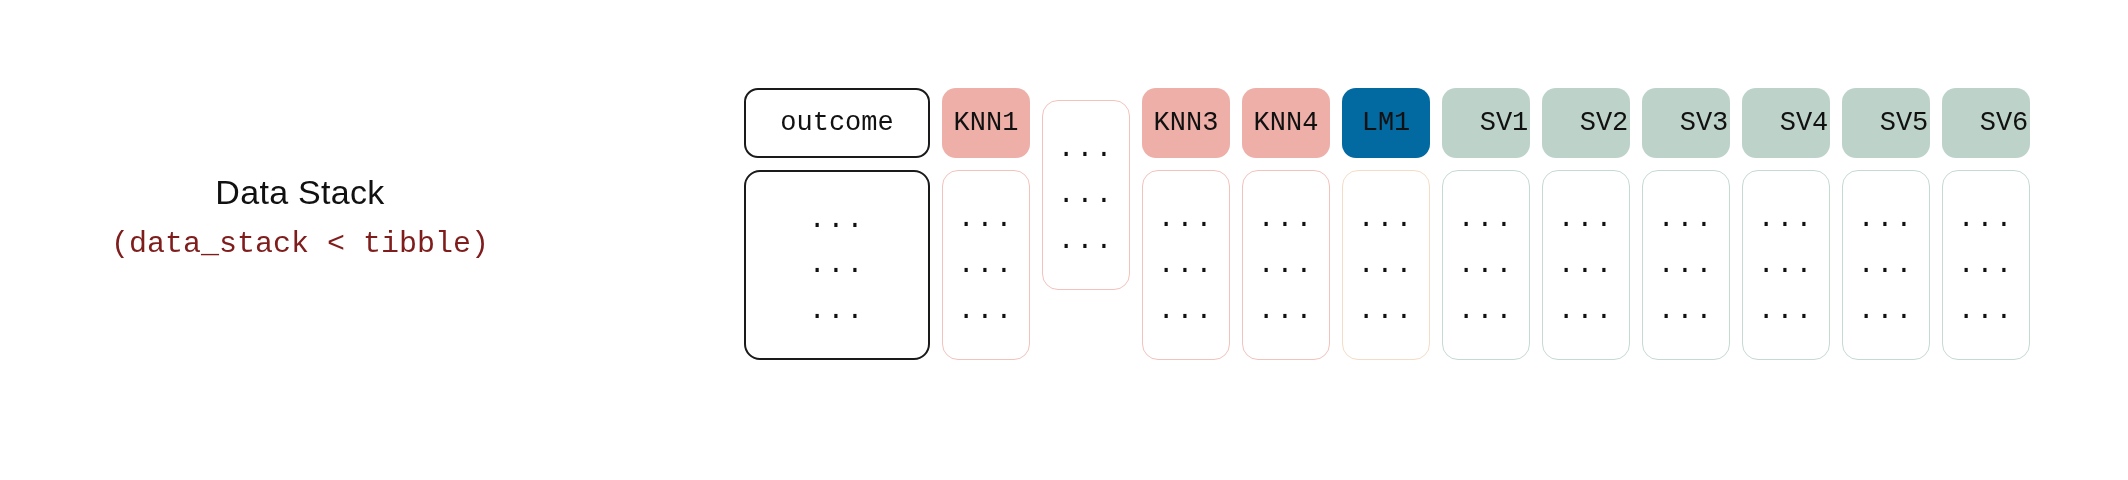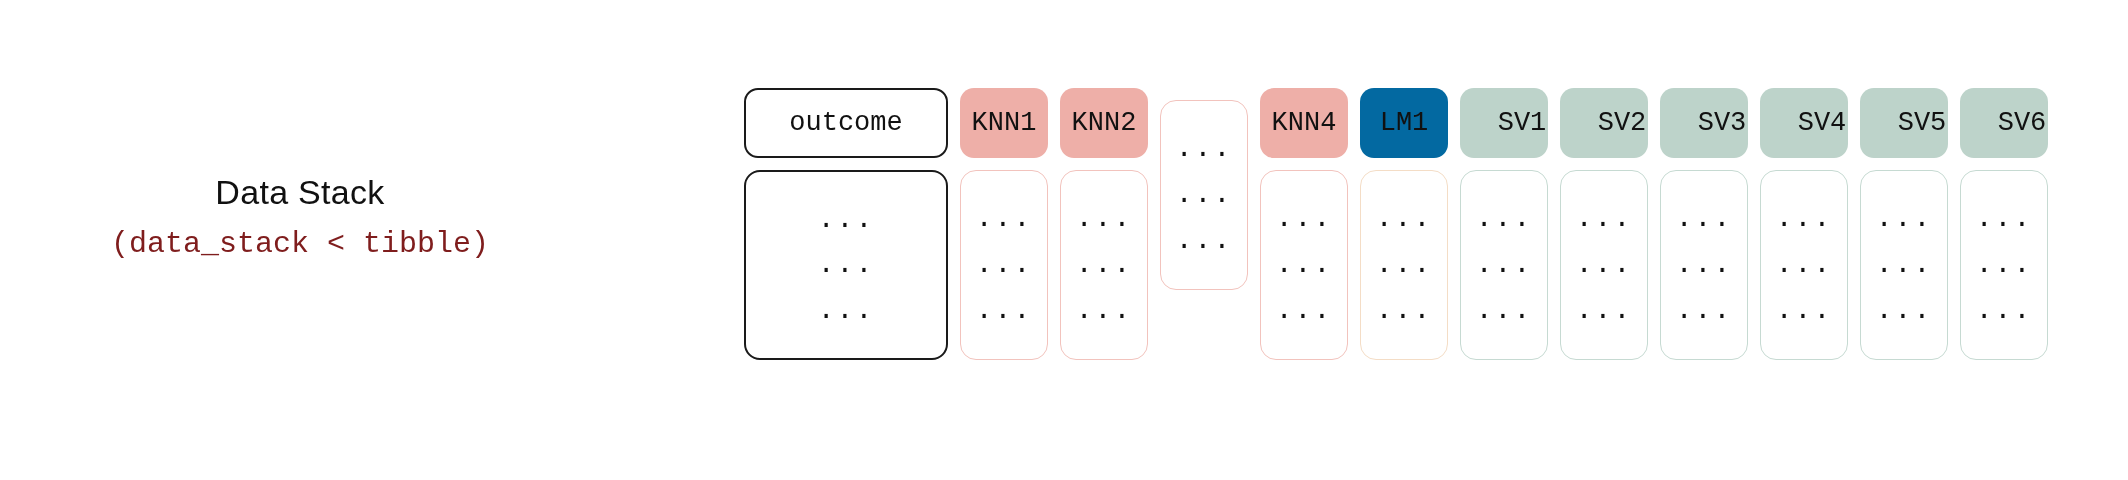--- a/index.html
+++ b/index.html
@@ -57,21 +57,21 @@
     align-items: flex-start;
   }
   .column {
     display: flex;
     flex-direction: column;
     align-items: stretch;
     margin-right: 12px;
   }
   .column:last-child { margin-right: 0; }
 
-  .col-outcome { width: 204px; }
+  .col-outcome { width: 186px; }
   .col-narrow  { width: 88px; }
 
   .header-cell {
     height: 70px;
     border-radius: 14px;
     display: flex;
     align-items: center;
     justify-content: center;
     font-family: "Liberation Mono", monospace;
     font-size: 27px;
@@ -134,28 +134,28 @@
       </div>
       <div class="column col-narrow">
         <div class="header-cell header-knn">KNN1</div>
         <div class="body-cell body-knn">
           <div class="ellipsis-row">...</div>
           <div class="ellipsis-row">...</div>
           <div class="ellipsis-row">...</div>
         </div>
       </div>
       <div class="column col-narrow">
-        <div class="header-cell header-knn">KNN2</div>
-        <div class="body-cell body-knn">
-          <div class="ellipsis-row">...</div>
-          <div class="ellipsis-row">...</div>
-          <div class="ellipsis-row">...</div>
-        </div>
-      </div>
-      <div class="column col-narrow">
+        <div class="body-cell body-knn">
+          <div class="ellipsis-row">...</div>
+          <div class="ellipsis-row">...</div>
+          <div class="ellipsis-row">...</div>
+        </div>
+      </div>
+      <div class="column col-narrow">
+        <div class="header-cell header-knn">KNN3</div>
         <div class="body-cell body-knn">
           <div class="ellipsis-row">...</div>
           <div class="ellipsis-row">...</div>
           <div class="ellipsis-row">...</div>
         </div>
       </div>
       <div class="column col-narrow">
         <div class="header-cell header-knn">KNN4</div>
         <div class="body-cell body-knn">
           <div class="ellipsis-row">...</div>

